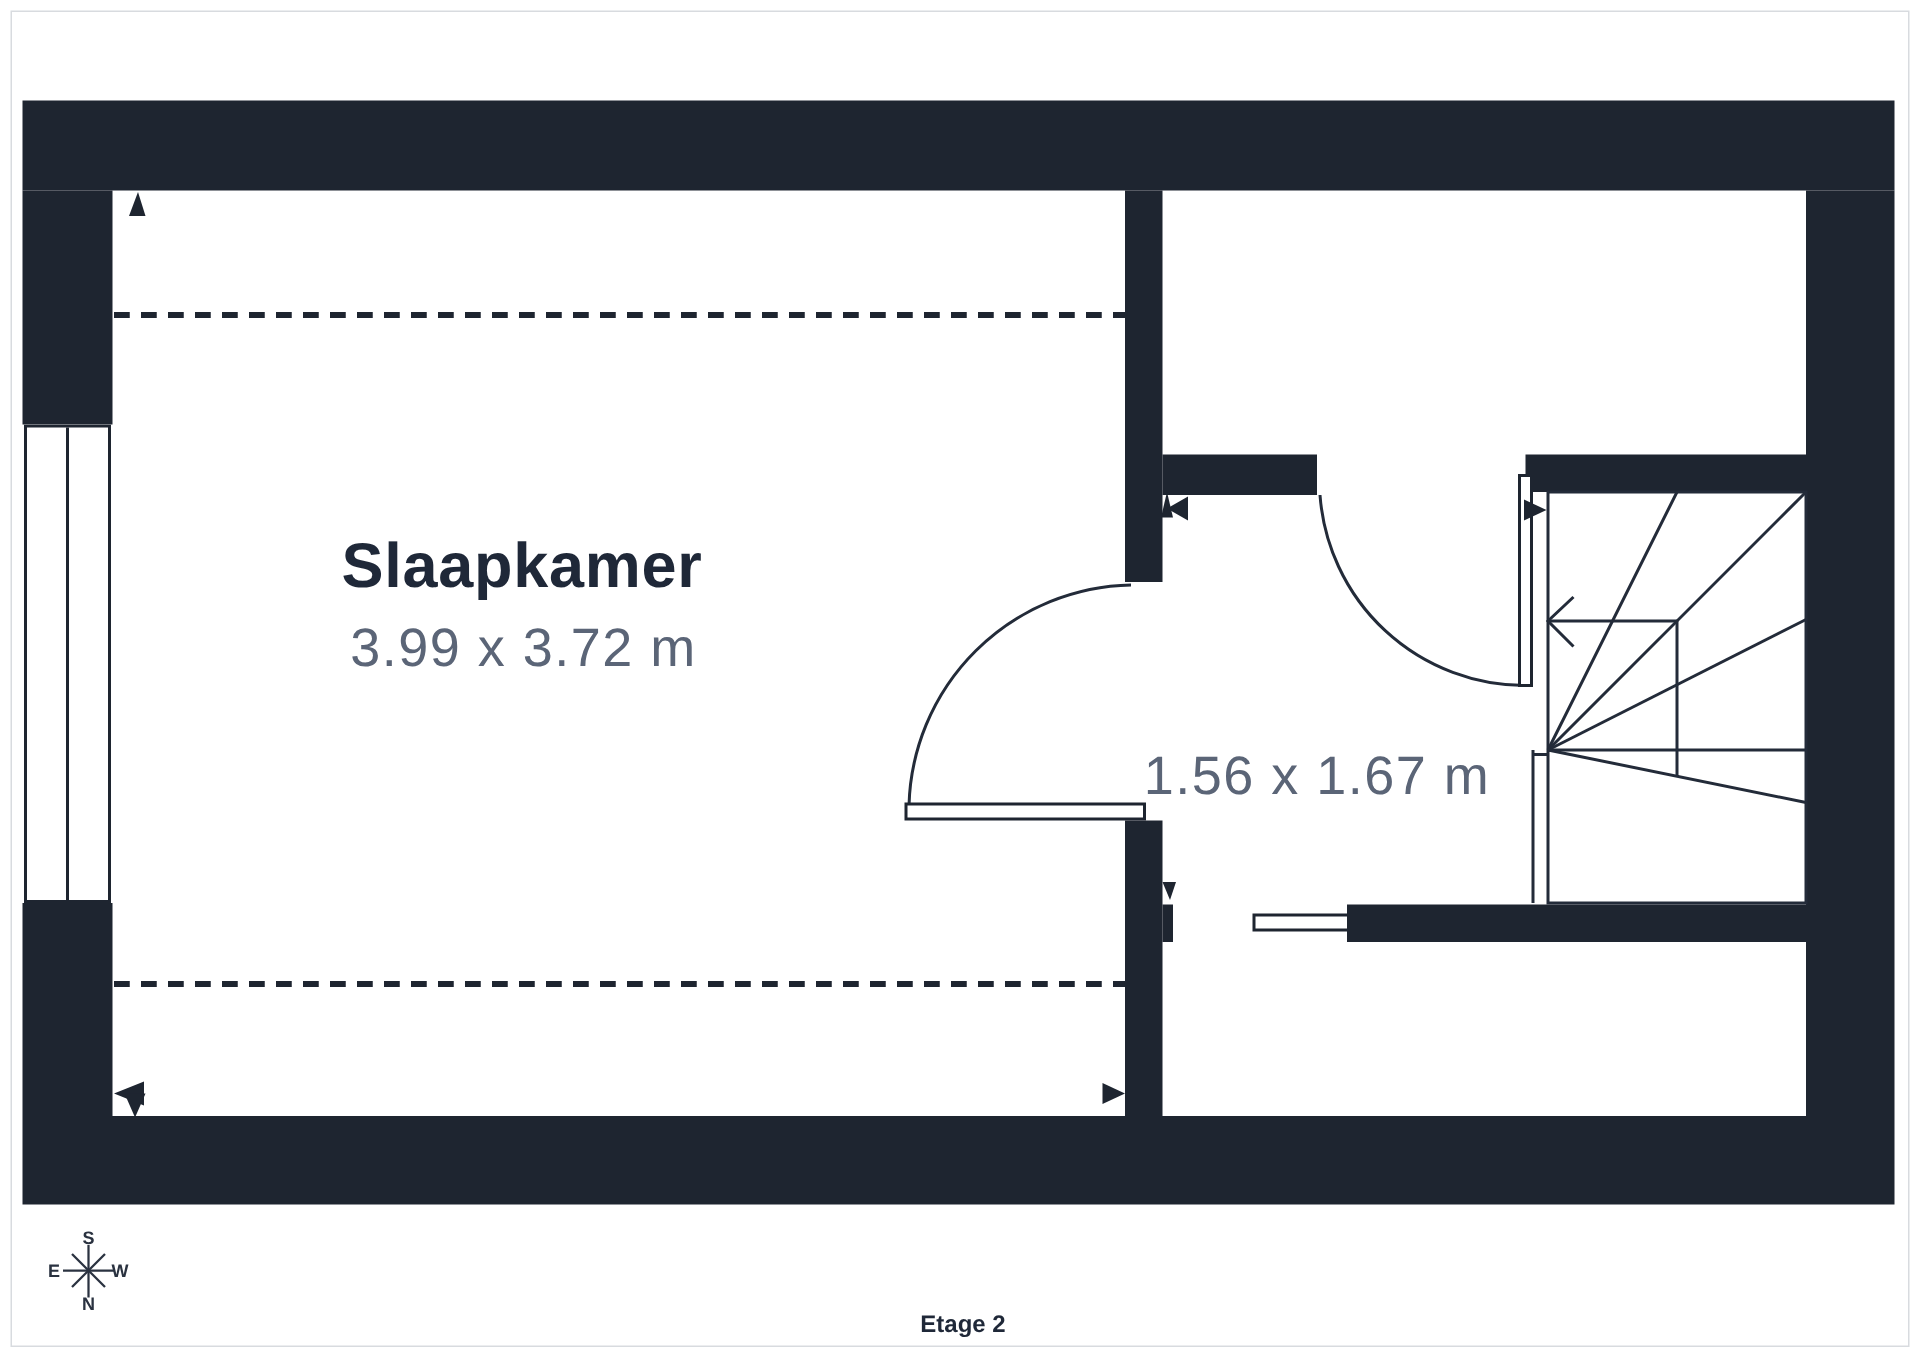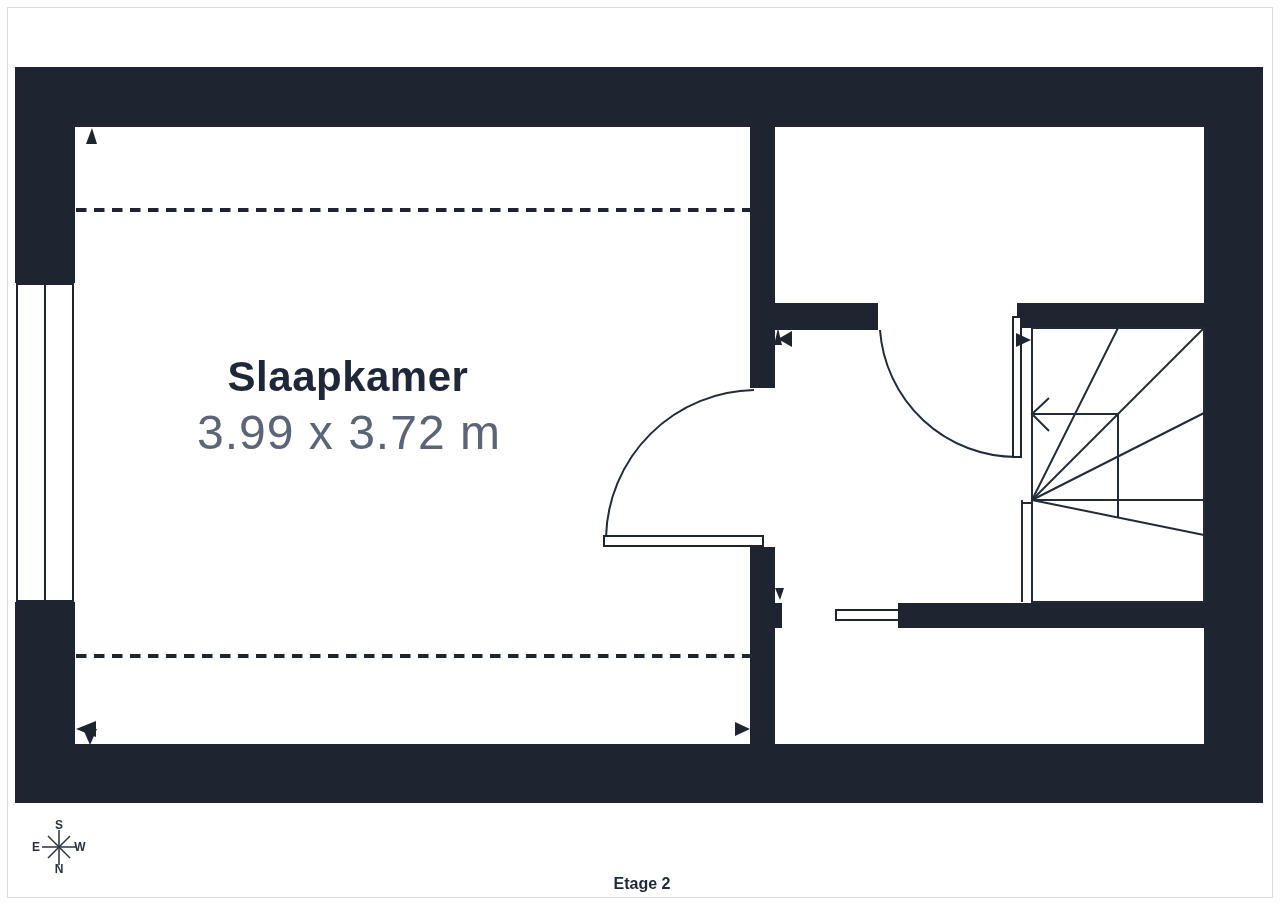--- a/index.html
+++ b/index.html
@@ -25,21 +25,21 @@
     background:var(--wall,#1e2530);
   }
   svg.overlay{position:absolute;left:0;top:0;pointer-events:none;}
   .room-title{
     position:absolute;transform:translate(-50%,-50%);
     font-size:42px;font-weight:bold;color:var(--title-col,#1f2838);
     white-space:nowrap;letter-spacing:0.5px;
   }
   .room-dims{
     position:absolute;transform:translate(-50%,-50%);
-    font-size:48px;font-weight:400;color:var(--dim-col,#5b6577);
+    font-size:36px;font-weight:400;color:var(--dim-col,#5b6577);
     white-space:nowrap;letter-spacing:1px;
   }
   .floor-label{
     position:absolute;transform:translate(-50%,-50%);
     font-size:16px;font-weight:bold;color:var(--title-col,#1f2838);
     white-space:nowrap;
   }
   .compass-letter{
     position:absolute;transform:translate(-50%,-50%);
     font-size:12px;font-weight:bold;color:var(--compass-col,#2a3240);
@@ -132,20 +132,21 @@
     <g stroke="#2a3240" stroke-width="1.5">
       <line x1="42" y1="847" x2="76" y2="847"></line>
       <line x1="59" y1="830" x2="59" y2="865"></line>
       <line x1="48" y1="836" x2="70" y2="858"></line>
       <line x1="70" y1="836" x2="48" y2="858"></line>
     </g>
   </svg>
 
   <div class="room-title" style="left:348px;top:377px;">Slaapkamer</div>
   <div class="room-dims" style="left:349px;top:432px;">3.99 x 3.72 m</div>
+  <div class="room-dims" style="left:878px;top:517px;">1.56 x 1.67 m</div>
 
   <div class="compass-letter" style="left:59px;top:825px;">S</div>
   <div class="compass-letter" style="left:36px;top:847px;">E</div>
   <div class="compass-letter" style="left:80px;top:847px;">W</div>
   <div class="compass-letter" style="left:59px;top:869px;">N</div>
 
   <div class="floor-label" style="left:642px;top:884px;">Etage 2</div>
 
 </div>
 

